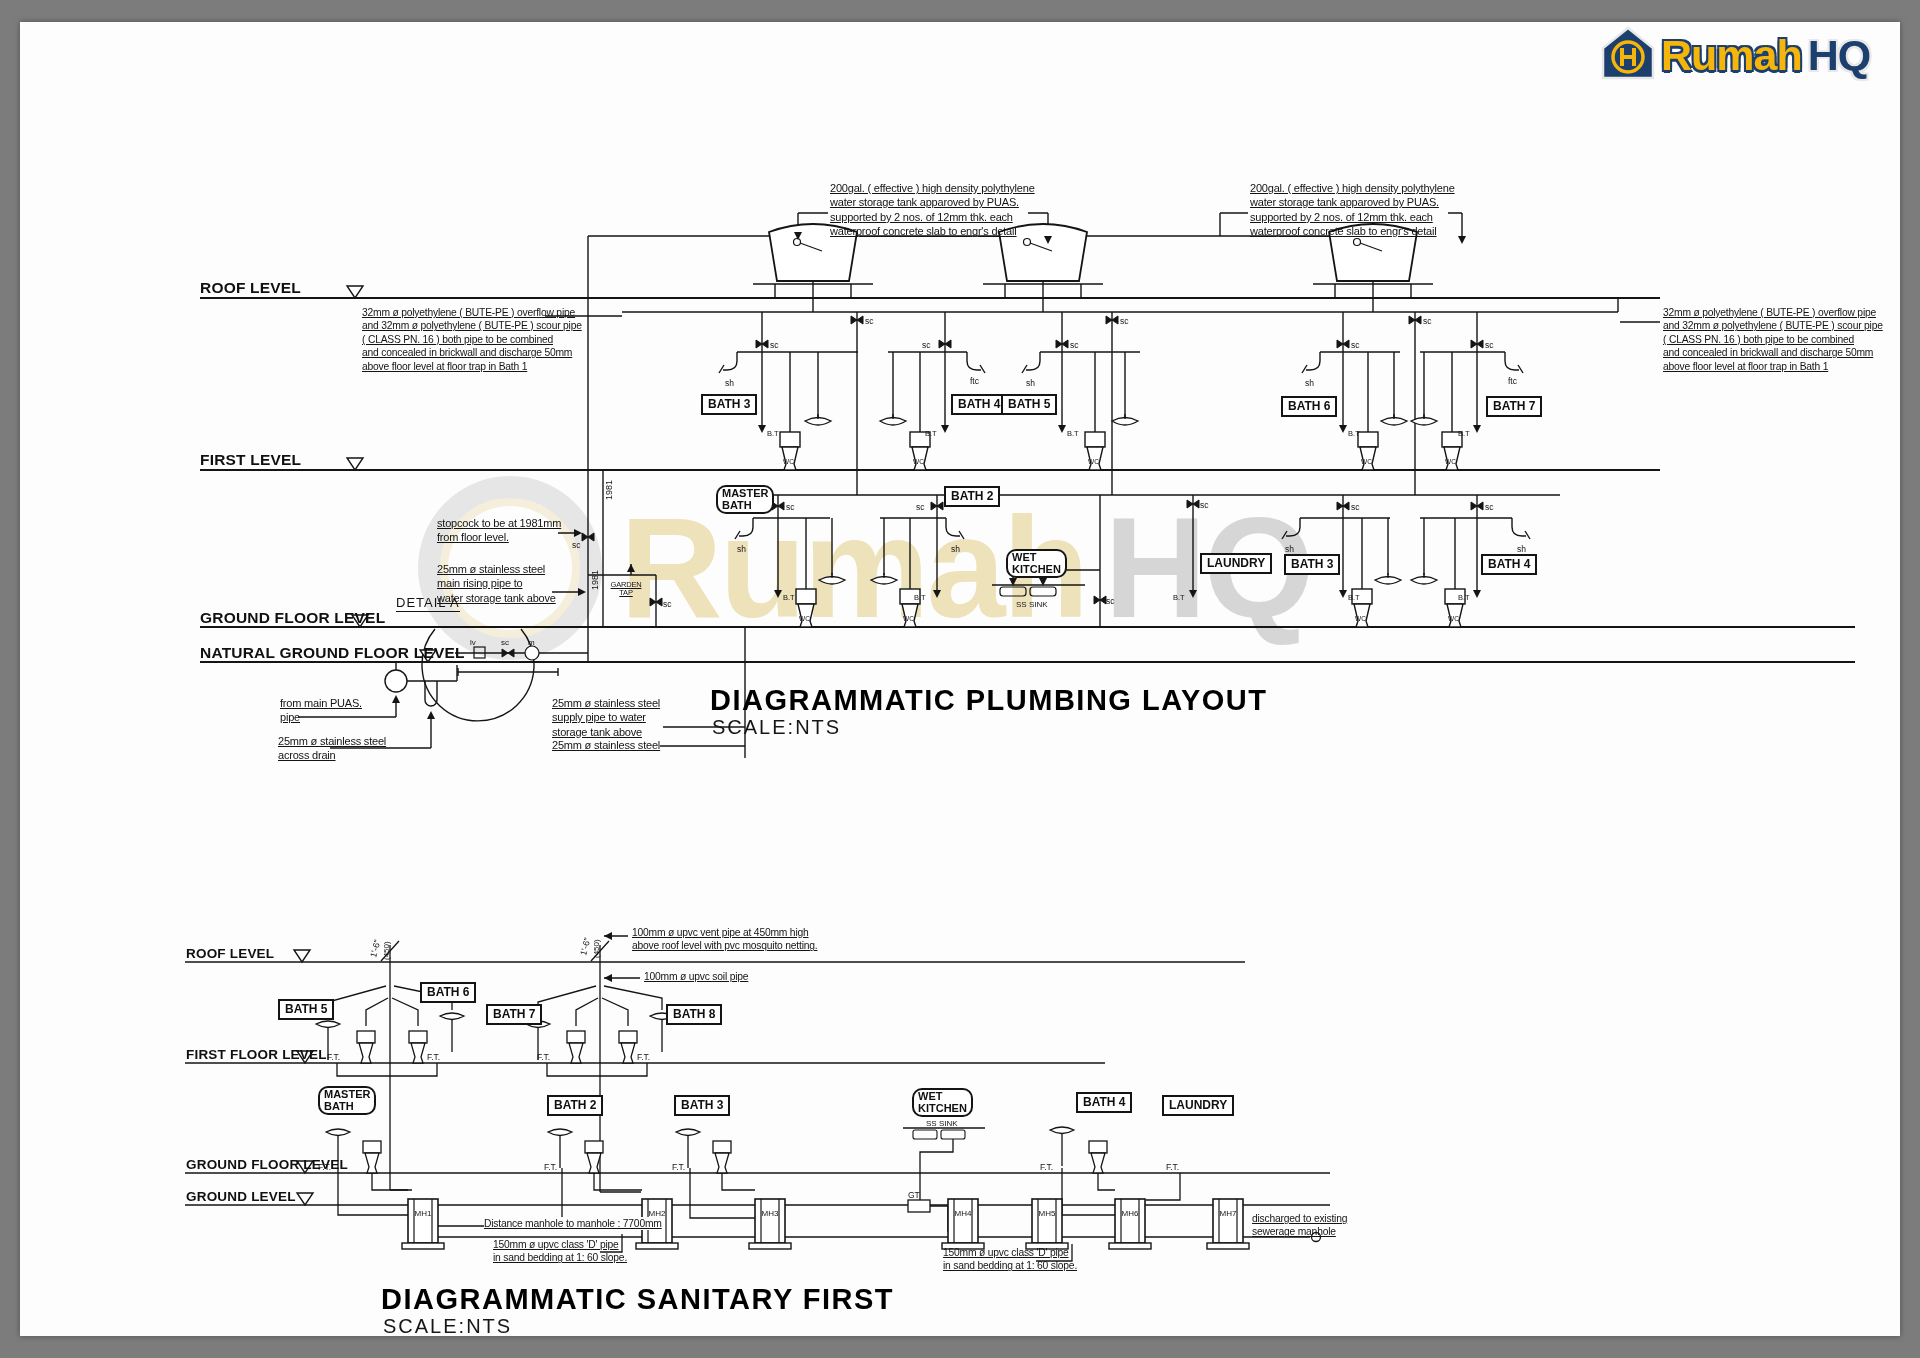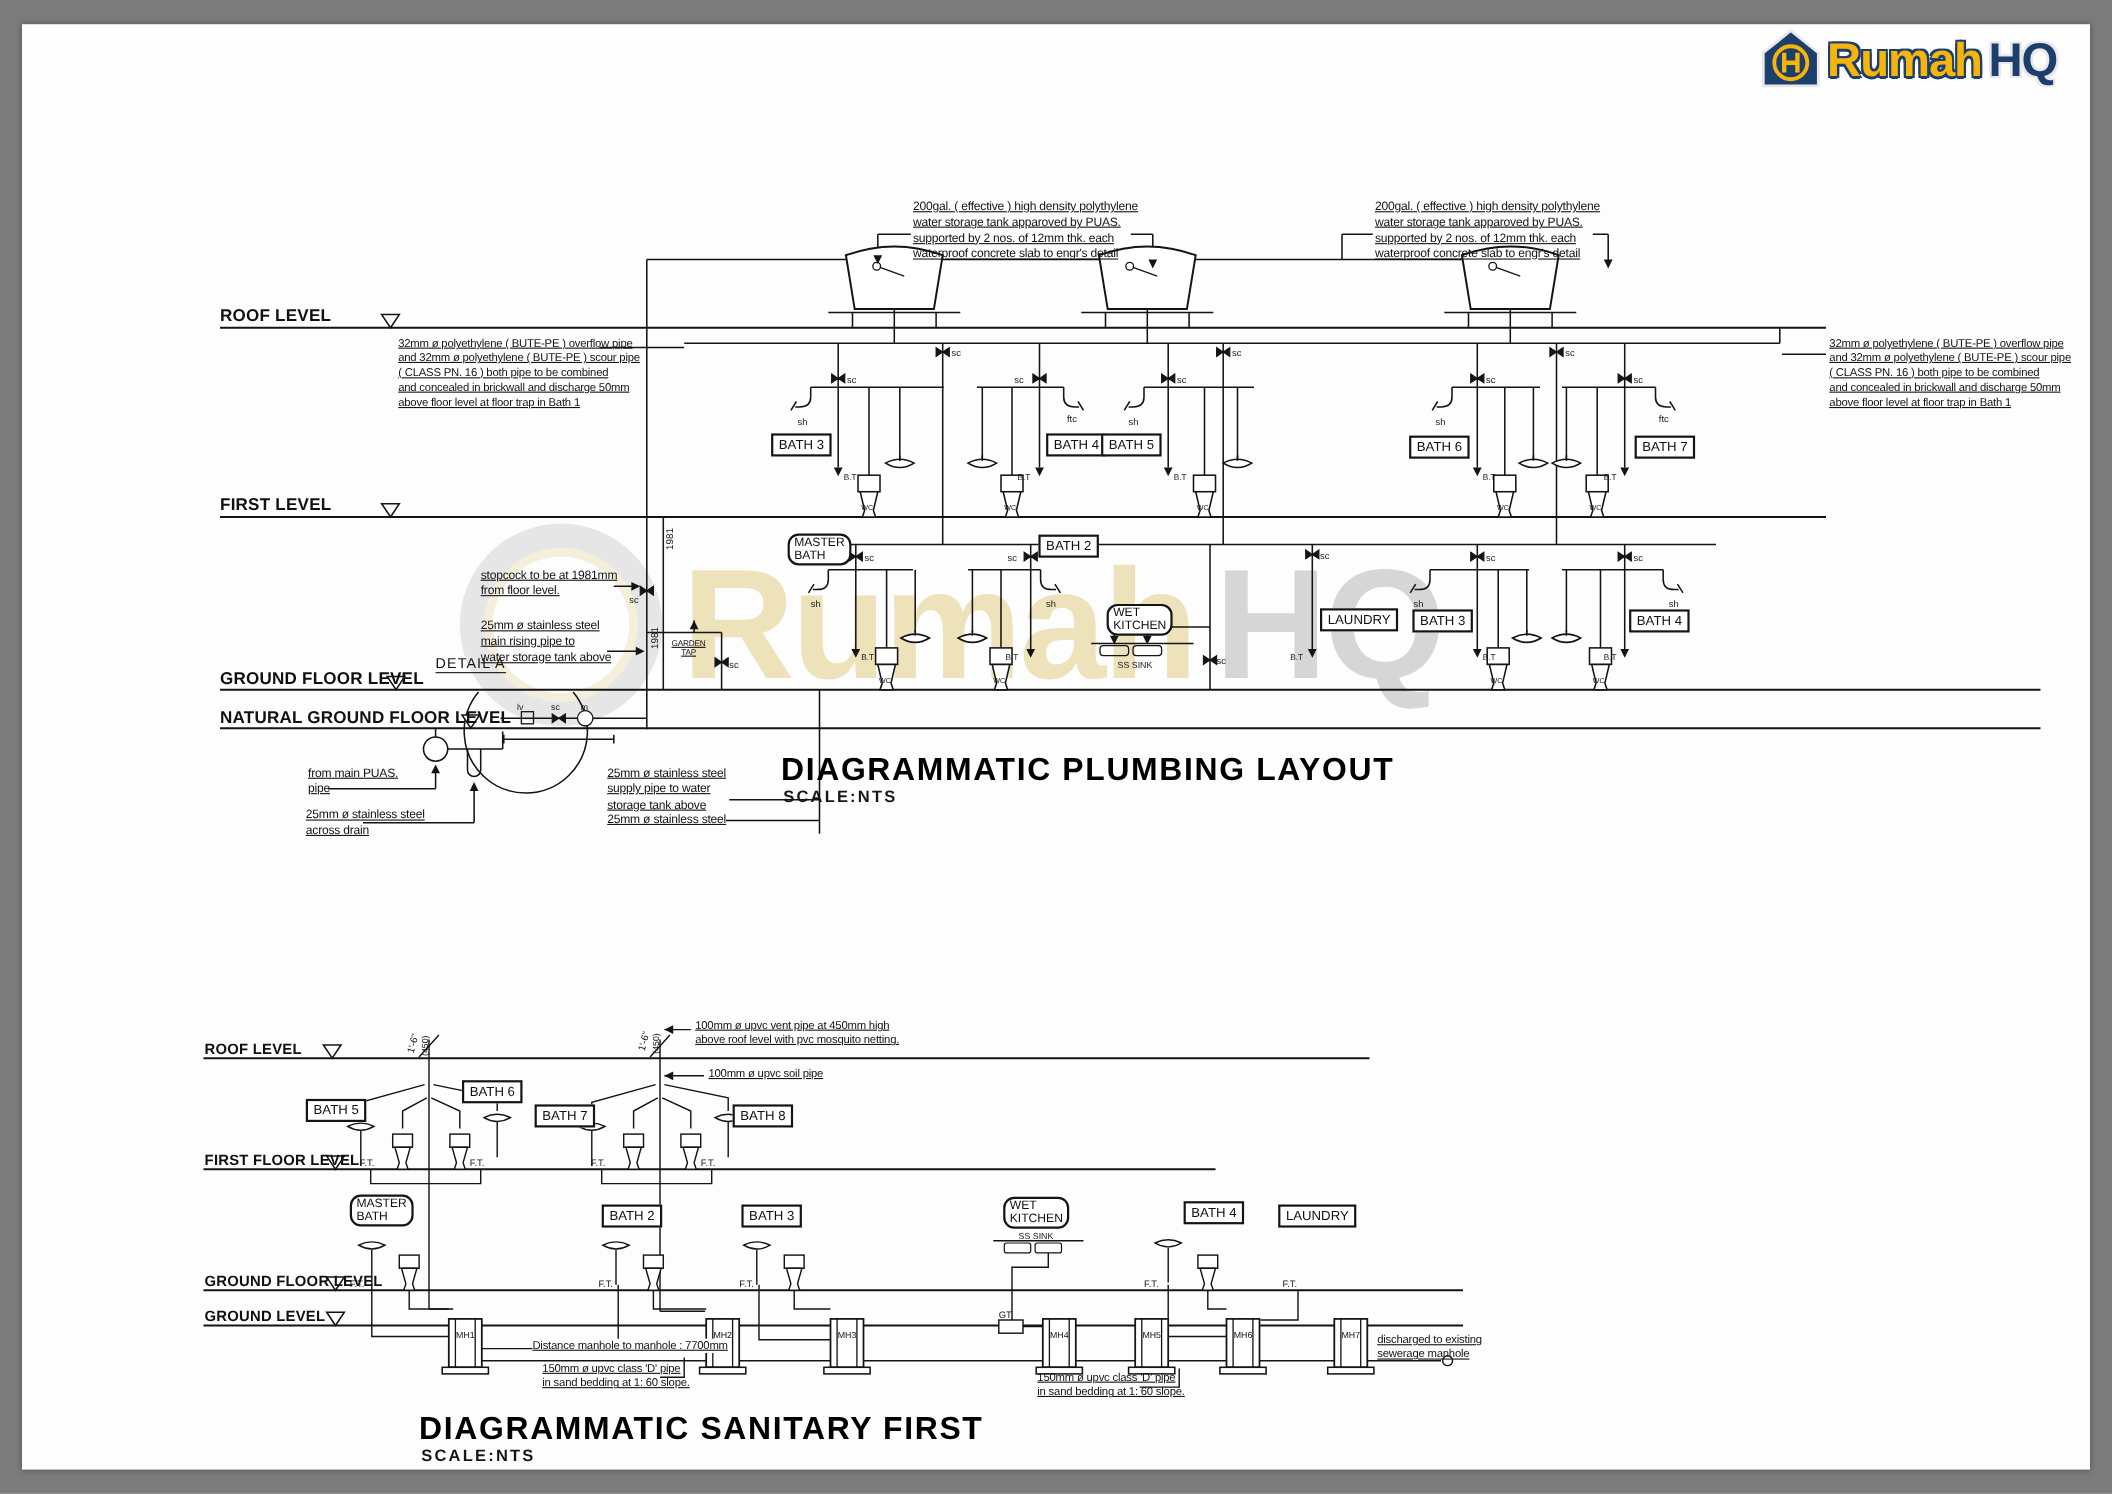--- a/index.html
+++ b/index.html
@@ -19,30 +19,30 @@
   }
   .note.sm{font-size:10.3px;}
   .note.xs{font-size:7.5px;text-align:center;line-height:1.05;}
   .lvl{
     position:absolute;font-weight:bold;font-size:15.5px;color:#101010;
     letter-spacing:0.2px;white-space:nowrap;
   }
   .lvl.san{font-size:13.5px;}
   .roombox{
     position:absolute;border:2px solid #141414;background:#fff;
-    font-weight:normal;font-size:12px;line-height:1.05;color:#101010;
+    font-weight:bold;font-size:12px;line-height:1.05;color:#101010;
     padding:2px 5px;white-space:pre-line;
   }
   .roombox.two{font-size:11px;padding:1px 4px;border-radius:10px;}
   .title{
     position:absolute;font-weight:bold;font-size:29px;color:#000000;
     letter-spacing:1.5px;white-space:nowrap;
   }
   .scale{
-    position:absolute;font-weight:bold;font-size:15px;color:#161616;
+    position:absolute;font-weight:normal;font-size:20px;color:#161616;
     letter-spacing:2px;white-space:nowrap;
   }
   .detail-lbl{
     position:absolute;font-size:13px;color:#141414;letter-spacing:1px;
     border-bottom:1.5px solid #141414;padding-bottom:1px;
   }
   
   .logo{position:absolute;left:1601px;top:26px;display:flex;align-items:center;gap:6px;}
   .logo .word{font-size:43px;font-weight:bold;letter-spacing:-1px;line-height:1;}
   .logo .gold{color:#f5b50a;text-shadow:-2px -2px 0 #1c3f6e,2px -2px 0 #1c3f6e,-2px 2px 0 #1c3f6e,2px 2px 0 #1c3f6e,0 3px 0 #1c3f6e;}

